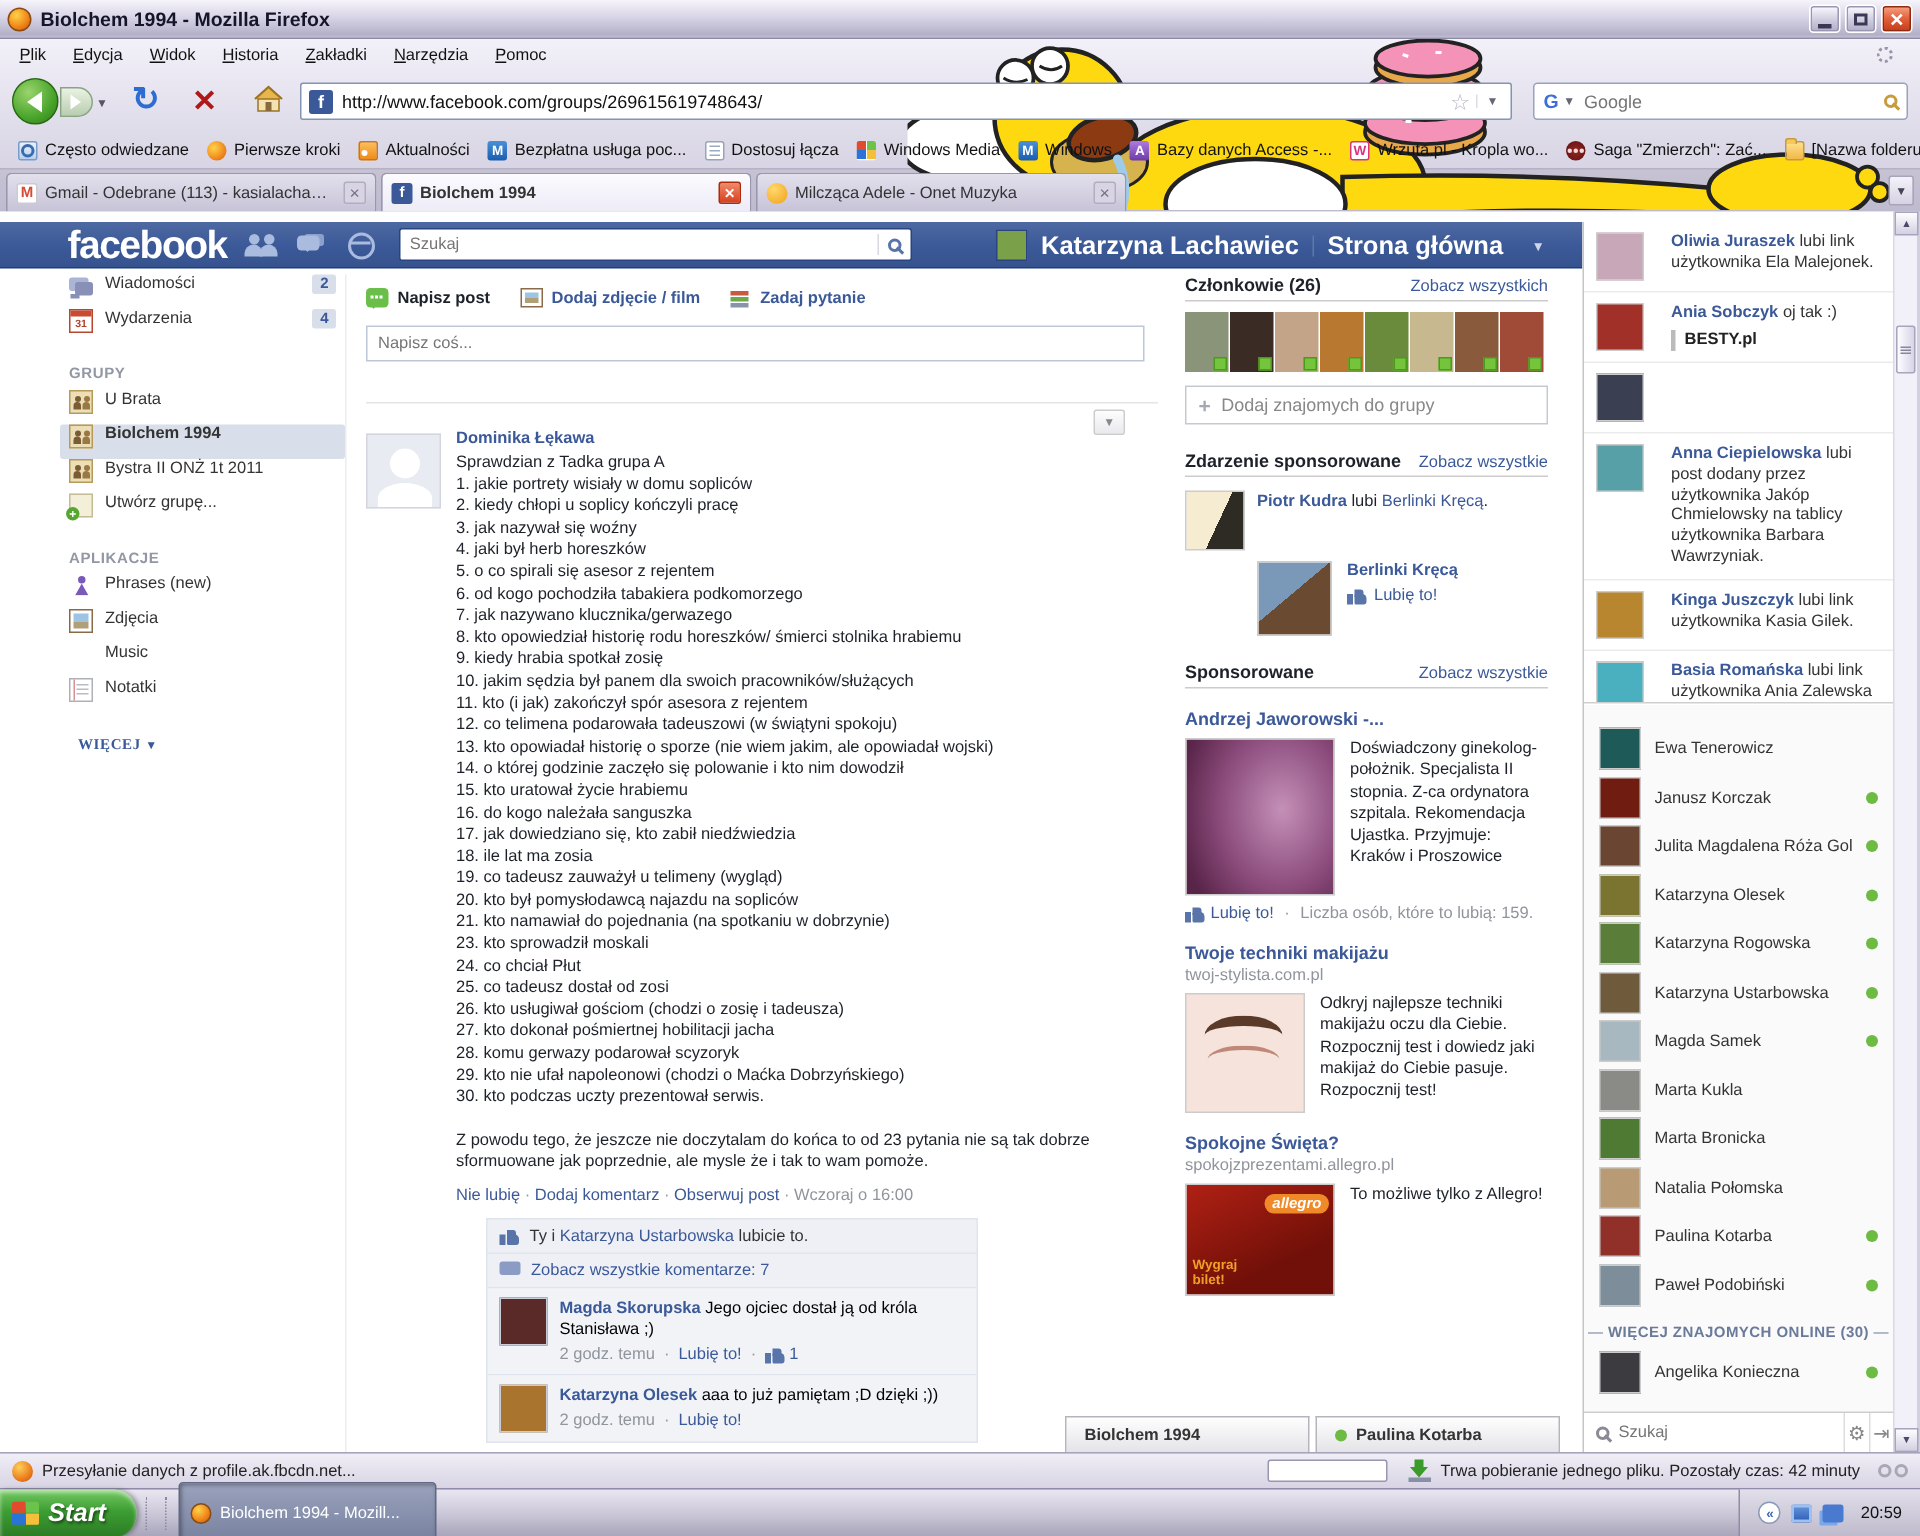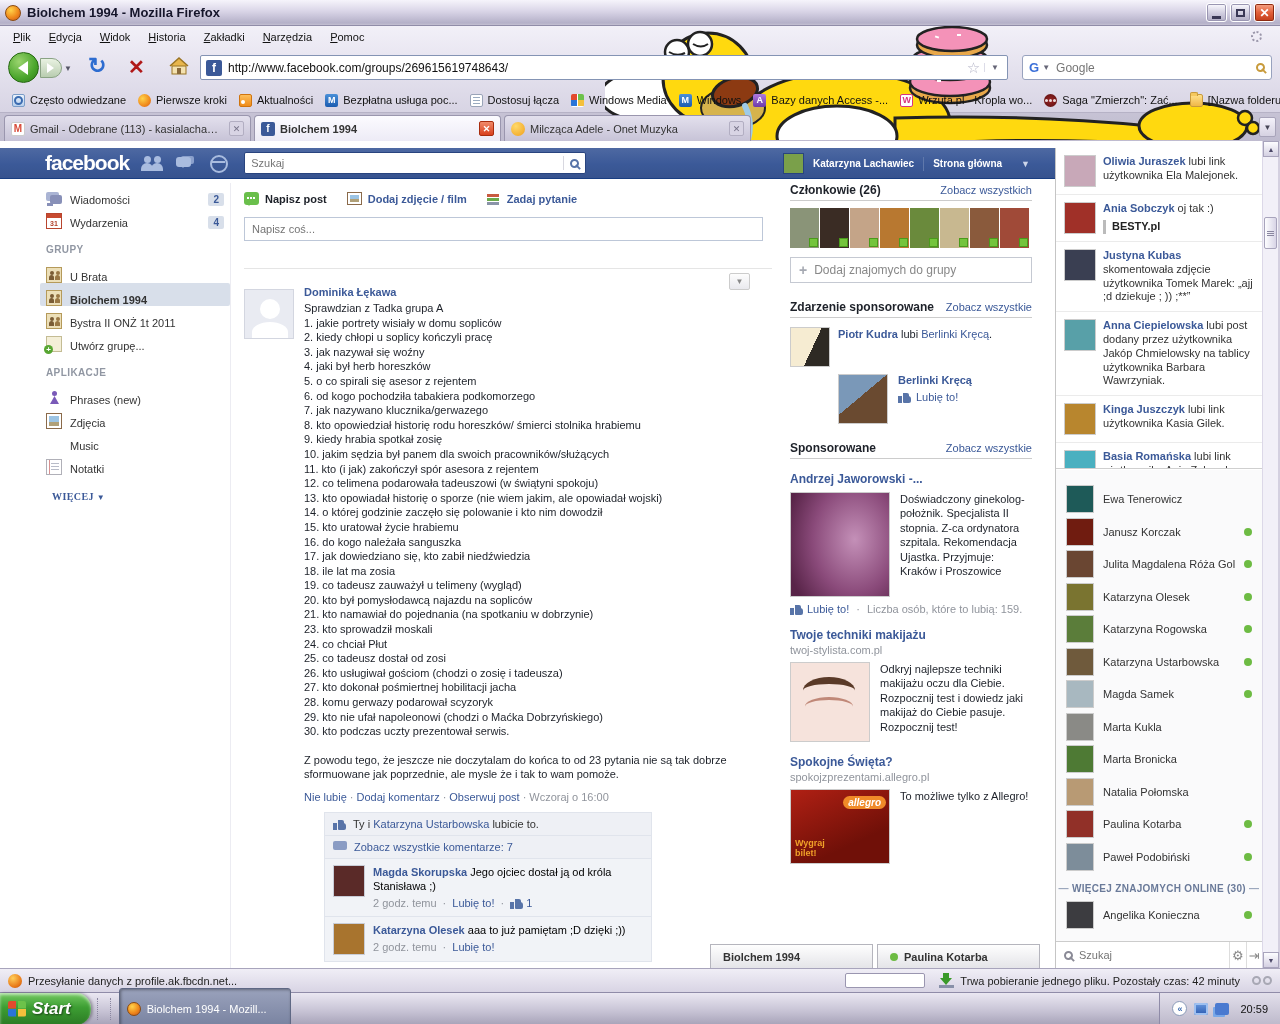--- a/index.html
+++ b/index.html
@@ -114,47 +114,47 @@
     border-radius:2px; background:linear-gradient(#f4f2fa,#d6d2e2); color:#445; font-size:8px;
     display:flex; align-items:center; justify-content:center; }
 
   
   .content { position:absolute; left:0; top:141px; width:1262px; height:827px; background:#fff;
     overflow:hidden; z-index:2; }
 
   .bluebar { position:absolute; left:0; top:7px; width:1055px; height:31px;
     background:linear-gradient(#4e69a2,#3b5998 55%,#37538e); border-bottom:1px solid #193e82;
     display:flex; align-items:center; }
-  .fb-logo { font-weight:bold; font-size:21px; color:#fff; letter-spacing:-1px; margin-left:45px; }
+  .fb-logo { font-weight:bold; font-size:26px; color:#fff; letter-spacing:-1px; margin-left:45px; }
   .bb-icons { display:flex; gap:8px; margin-left:12px; }
   .bb-ico { width:25px; height:18px; position:relative; }
   .bb-friends::before { content:""; position:absolute; left:3px; top:2px; width:7px; height:7px;
     border-radius:50%; background:#a9bcdf; box-shadow:10px 0 0 #a9bcdf; }
   .bb-friends::after { content:""; position:absolute; left:0; bottom:1px; width:12px; height:8px;
     border-radius:6px 6px 0 0; background:#a9bcdf; box-shadow:10px 0 0 #a9bcdf; }
   .bb-chat::before { content:""; position:absolute; left:2px; top:3px; width:15px; height:10px;
     border-radius:3px; background:#a9bcdf; box-shadow:4px -2px 0 -1px #8ba0cc; }
   .bb-chat::after { content:""; position:absolute; left:5px; bottom:0; width:0; height:0;
     border:4px solid transparent; border-top:5px solid #a9bcdf; }
   .bb-globe::before { content:""; position:absolute; left:3px; top:1px; width:14px; height:14px;
     border:2px solid #a9bcdf; border-radius:50%; }
   .bb-globe::after { content:""; position:absolute; left:4px; top:7px; width:14px; height:2px; background:#a9bcdf; }
   .fb-search { margin-left:12px; width:342px; height:22px; background:#fff; border:1px solid #29447e;
     border-radius:2px; display:flex; align-items:center; padding:0 6px; }
   .fb-search input { flex:1; border:none; outline:none; font-size:11px; color:#777; font-family:inherit; }
   .fbs-sep { width:1px; height:14px; background:#d8d8e0; margin-right:6px; }
   .bb-right { position:absolute; right:25px; top:0; height:31px; display:flex; align-items:center; gap:9px; }
   .bb-avatar { width:21px; height:21px; border:1px solid #29447e; }
-  .bb-name, .bb-home { color:#fff; font-weight:bold; font-size:10px; }
+  .bb-name, .bb-home { color:#fff; font-weight:bold; font-size:17px; }
   .bb-div { width:1px; height:14px; background:#5f78ab; }
   .bb-caret { color:#cdd6ea; font-size:9px; margin-left:10px; }
 
   
   .leftcol { position:absolute; left:40px; top:42px; width:190px; }
-  .lrow2 { display:flex; align-items:flex-end; gap:8px; height:23px; padding:0 6px; color:#333; border-radius:2px; }
+  .lrow2 { display:flex; align-items:flex-start; gap:8px; height:23px; padding:0 6px; color:#333; border-radius:2px; }
   .lrow2.active { background:#d8dfea; font-weight:bold; }
   .lrow2 .cnt { margin-left:auto; background:#d8dfea; color:#3b5998; font-weight:bold; font-size:10px;
     padding:1px 5px; border-radius:2px; }
   .lhead { color:#9197a3; font-weight:bold; font-size:10px; letter-spacing:.4px; margin:15px 0 5px 6px; }
   .more-link { color:#3b5998; font-weight:bold; font-size:10px; margin:16px 0 0 12px; letter-spacing:.4px;font-family:Liberation Serif, serif; }
   .sic { width:16px; height:16px; position:relative; flex:none; display:inline-flex; align-items:center; justify-content:center; }
   .ic-messages::before { content:""; position:absolute; left:0; top:2px; width:13px; height:9px; border-radius:2px; background:#aab4d4; }
   .ic-messages::after { content:""; position:absolute; left:4px; top:5px; width:12px; height:9px; border-radius:2px;
     background:#8890b8; box-shadow:-6px 5px 0 -3px #8890b8; }
   .ic-events { background:#fff; border:1px solid #b8452e; }
@@ -272,21 +272,21 @@
   .ad-img3 { width:100px; height:75px; flex:none; border:1px solid #ccc; position:relative;
     background:linear-gradient(155deg, #b02014, #701008 70%); overflow:hidden; }
   .allegro-pill { position:absolute; right:3px; top:6px; background:#f08a28; color:#fff; font-weight:bold;
     font-style:italic; font-size:10px; padding:1px 5px; border-radius:7px; }
   .ad3-cta { position:absolute; left:4px; bottom:5px; color:#f0a028; font-weight:bold; font-size:9px; line-height:10px; width:40px; }
 
   
   .tickercol { position:absolute; left:1055px; top:7px; width:207px; height:820px; background:#fff;
     border-left:1px solid #c5c5c5; }
   .ticker { height:321px; overflow:hidden; border-bottom:1px solid #cfcfcf; }
-  .titem { display:flex; gap:7px; padding:7px 8px; border-bottom:1px solid #ebebeb; }
+  .titem { display:flex; gap:18px; padding:7px 8px; border-bottom:1px solid #ebebeb; }
   .t-avatar { width:32px; height:32px; flex:none; border:1px solid #ccc; }
   .t-text { font-size:11px; line-height:13.8px; color:#333; }
   .t-name { font-weight:bold; color:#3b5998; }
   .t-quote { margin-top:4px; border-left:3px solid #bbb; padding-left:6px; font-weight:bold; color:#222; }
   .t-quote:empty { display:none; }
   .friends { position:absolute; top:322px; bottom:27px; left:0; right:0; background:#fafafb; overflow:hidden; padding-top:13px; }
   .frow { display:flex; align-items:center; gap:9px; height:32.5px; padding:0 10px; }
   .f-avatar { width:28px; height:28px; border:1px solid #ccc; flex:none; }
   .f-name { flex:1; color:#333; white-space:nowrap; overflow:hidden; }
   .f-dot { width:8px; height:8px; border-radius:50%; background:#6dbb43; flex:none; visibility:hidden; }
@@ -828,23 +828,20 @@
 
         <div class="titem">
           <span class="t-avatar" style="background: rgb(160, 48, 40);"></span>
           <span class="t-text"><span class="t-name">Ania Sobczyk</span><span> oj tak :)</span>
             <div class="t-quote">BESTY.pl</div>
           </span>
         </div>
 
         <div class="titem">
           <span class="t-avatar" style="background: rgb(58, 63, 82);"></span>
-          <span class="t-text"><span class="t-name">Justyna Kubas</span><span> skomentowała zdjęcie użytkownika Tomek Marek: „ajj ;d dziekuje ; )) ;**”</span>
-            
-          </span>
         </div>
 
         <div class="titem">
           <span class="t-avatar" style="background: rgb(88, 160, 168);"></span>
           <span class="t-text"><span class="t-name">Anna Ciepielowska</span><span> lubi post dodany przez użytkownika Jakóp Chmielowsky na tablicy użytkownika Barbara Wawrzyniak.</span>
             
           </span>
         </div>
 
         <div class="titem">

